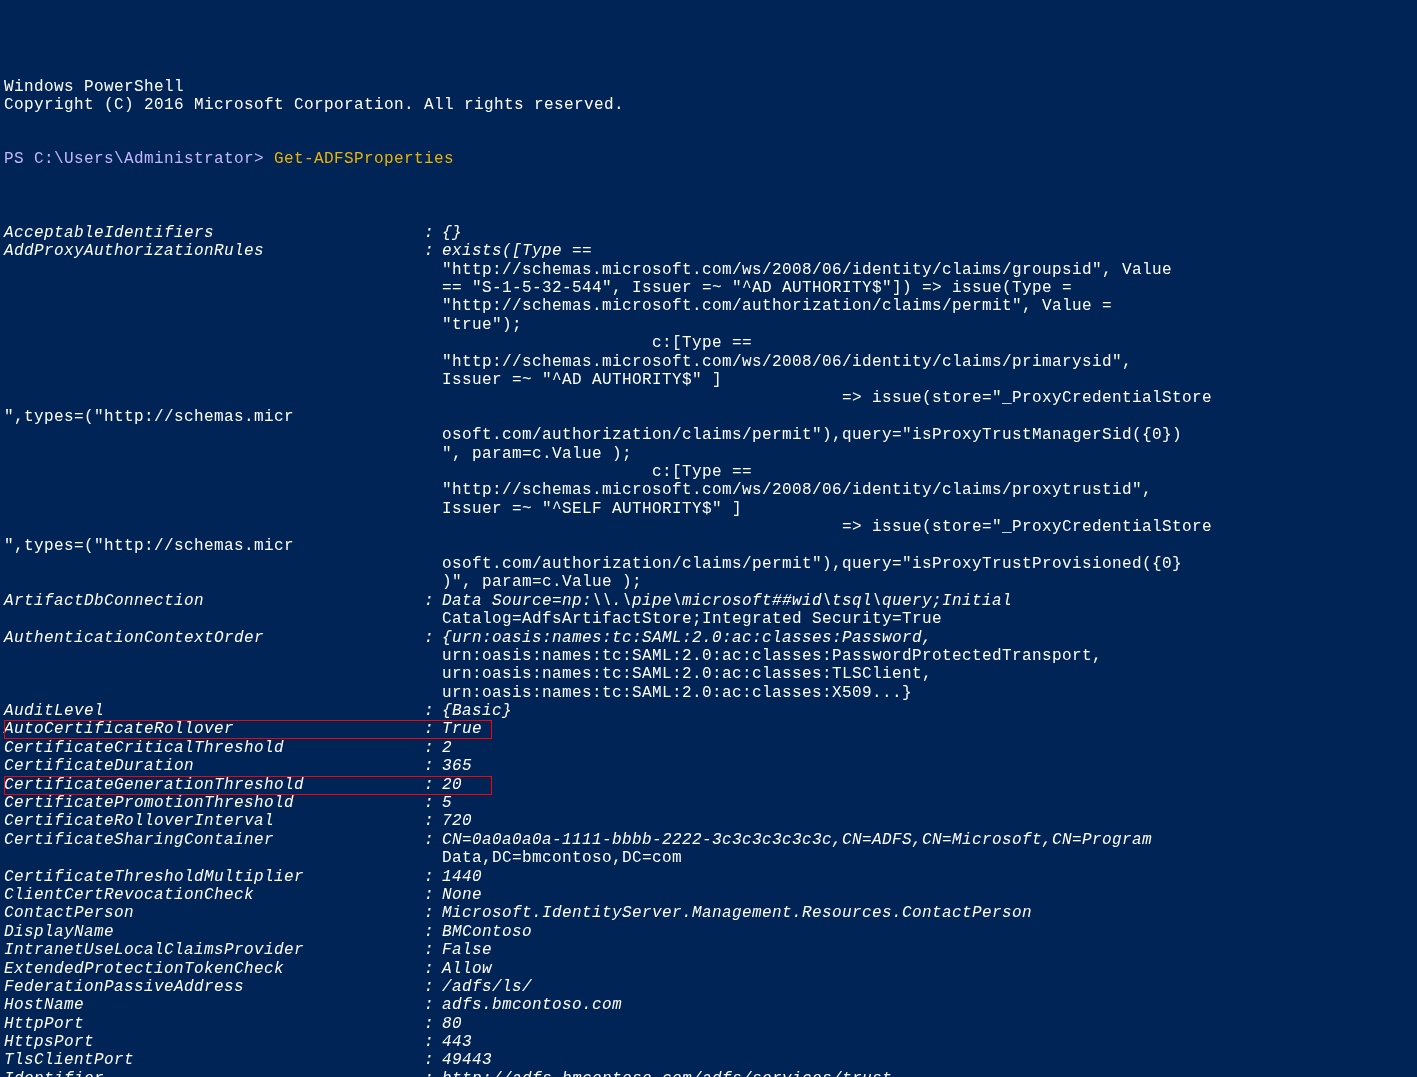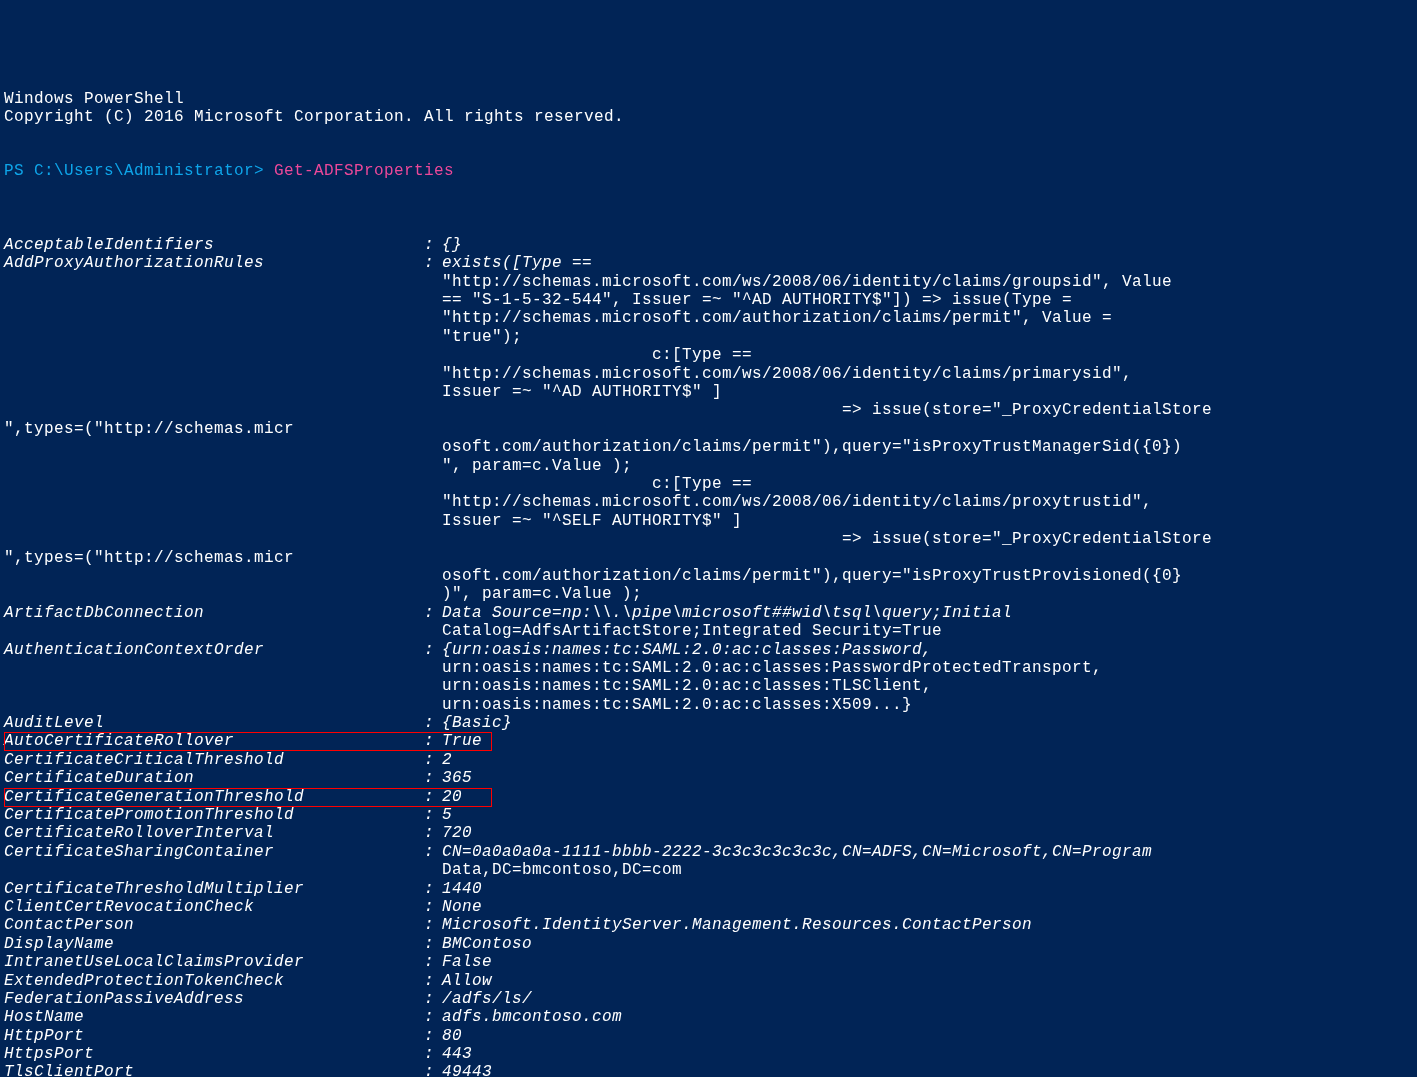--- a/index.html
+++ b/index.html
@@ -15,31 +15,30 @@
       line-height: 1.15;
       padding: 4px 4px;
       white-space: pre;
       overflow: hidden;
       width: 1417px;
       height: 1077px;
       letter-spacing: 0.4px;
     }
     .header {
       display: block;
-      margin-top: 12px;
     }
     .prompt-line {
       margin-top: 1.1em;
       margin-bottom: 2.3em;
     }
     .prompt {
-      color: #0ea5e9;
+      color: #c4b5fd;
     }
     .command {
-      color: #ec4899;
+      color: #eab308;
     }
     .prop-row {
       display: block;
       position: relative;
       font-style: italic;
     }
     .prop-key {
       display: inline-block;
       width: 420px;
       vertical-align: top;

